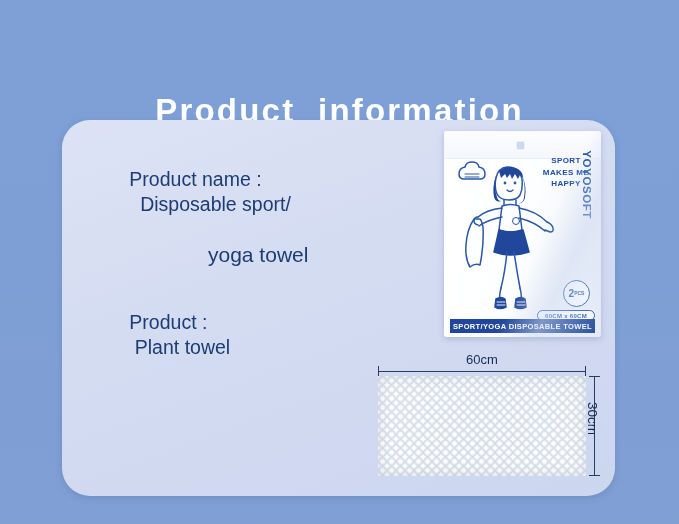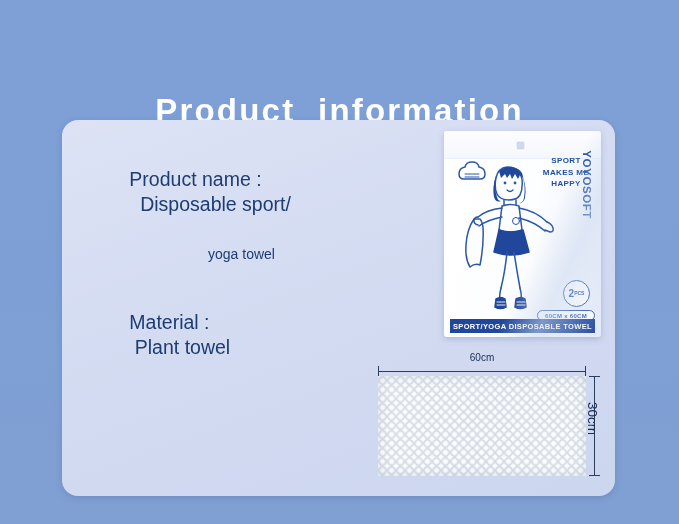--- a/index.html
+++ b/index.html
@@ -36,42 +36,42 @@
   }
 
   
   .card {
     position: absolute;
     left: 62px;
     top: 120px;
     width: 553px;
     height: 376px;
     background: linear-gradient(160deg, #dde3f5 0%, #d4dcf2 40%, #ccd6ef 100%);
-    border-radius: 16px;
+    border-radius: 28px;
     box-shadow: 0 2px 7px rgba(40, 70, 130, 0.18);
   }
 
   
   .spec-list {
     position: absolute;
     left: 24px;
     top: 22px;
     width: 318px;
   }
   .spec-row {
     color: #1d3c71;
     font-size: 19.5px;
     line-height: 25px;
     white-space: pre;
   }
   .spec-row .spec-label { }
   .spec-row .spec-value { }
   .spec-cont {
     color: #1d3c71;
-    font-size: 14px;
+    font-size: 21px;
     line-height: 25px;
     padding-left: 122px;
     white-space: pre;
   }
   .gap-a { height: 18px; }
   .gap-b { height: 30px; }
   .gap-c { height: 36px; }
 
   
   .package {
@@ -204,21 +204,21 @@
     width: 208px;
     height: 22px;
   }
   .dim-top-label {
     position: absolute;
     left: 0;
     top: 0;
     width: 208px;
     text-align: center;
     color: #152d55;
-    font-size: 10px;
+    font-size: 13px;
     white-space: pre;
   }
   .dim-top-line {
     position: absolute;
     left: 0;
     top: 19px;
     width: 208px;
     height: 1.4px;
     background: #2c3e5e;
   }
@@ -299,21 +299,21 @@
 
       <div class="spec-row">
         <span class="spec-label">Product name :</span>
         <span>  </span><span class="spec-value">Disposable sport/</span>
       </div>
       <div class="spec-cont">yoga towel</div>
 
       <div class="gap-a"></div>
 
       <div class="spec-row">
-        <span class="spec-label">Material :</span>
+        <span class="spec-label">Product :</span>
         <span> </span><span class="spec-value">Plant towel</span>
       </div>
 
       <div class="gap-b"></div>
 
 
       <div class="gap-c"></div>
 
     </div>
 

